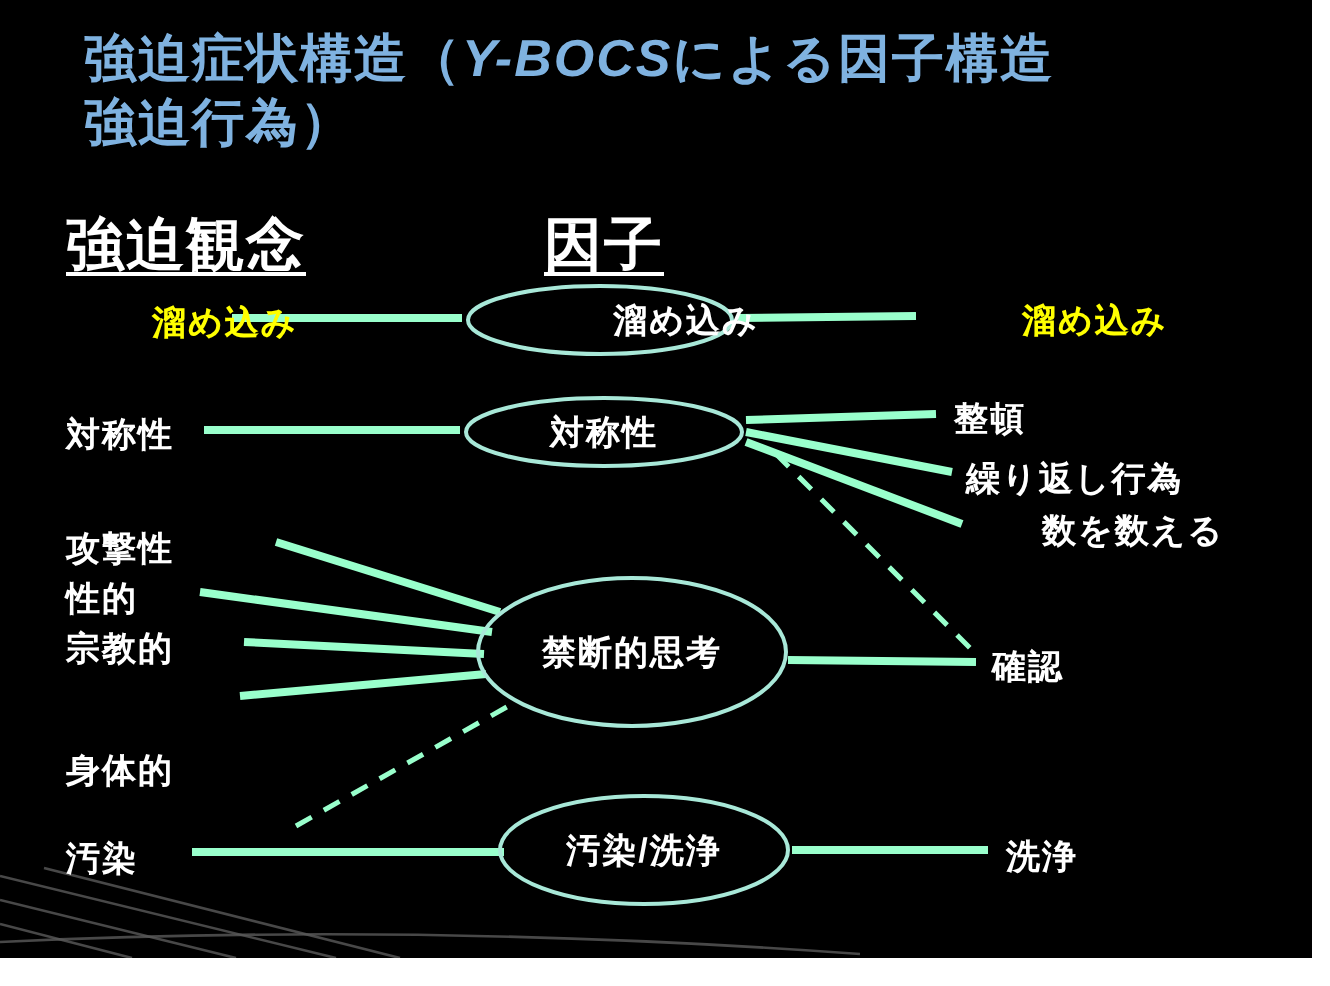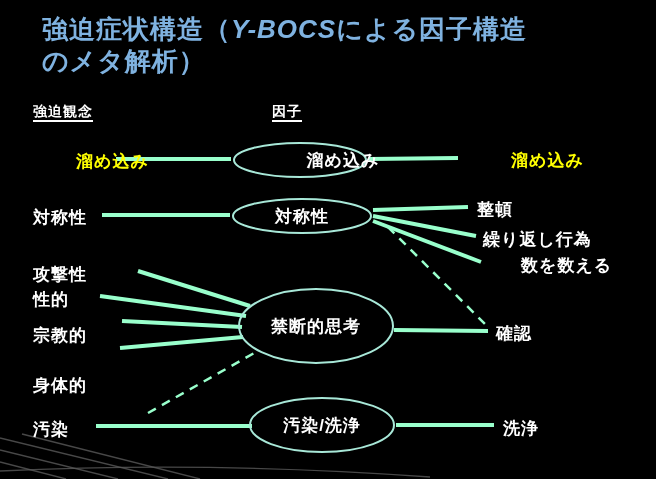--- a/index.html
+++ b/index.html
@@ -21,21 +21,21 @@
   .title{
     position:absolute;left:42px;top:14px;z-index:2;
     color:var(--title,#7fb2e0);
     font-size:26px;font-weight:bold;line-height:1.22;
     letter-spacing:1px;white-space:nowrap;
   }
   .title .it{font-style:italic;text-align:right;}
   .colhead{
     position:absolute;z-index:2;
     color:var(--text,#fff);
-    font-size:14px;font-weight:bold;
+    font-size:29px;font-weight:bold;
     text-decoration:underline;
     text-underline-offset:4px;
     text-decoration-thickness:2px;
     white-space:nowrap;letter-spacing:1px;
   }
   .lbl{
     position:absolute;z-index:2;
     color:var(--text,#fff);
     font-size:17px;font-weight:bold;
     white-space:nowrap;letter-spacing:1px;
@@ -82,31 +82,31 @@
     <line class="connector dashed" x1="148" y1="413" x2="256" y2="352"></line>
 
     <ellipse class="factor-ellipse" cx="300" cy="160" rx="66" ry="17"></ellipse>
     <ellipse class="factor-ellipse" cx="302" cy="216" rx="69" ry="17"></ellipse>
     <ellipse class="factor-ellipse" cx="316" cy="326" rx="77" ry="37"></ellipse>
     <ellipse class="factor-ellipse" cx="322" cy="425" rx="72" ry="27"></ellipse>
   </svg>
 
   <div class="title">
     <span><span>強迫症状構造（</span><span class="it">Y-BOCS</span><span>による因子構造</span></span><br>
-    <span>のメタ解析）</span>
+    <span>強迫行為）</span>
   </div>
 
   <div class="colhead" style="left:33px;top:103px;">強迫観念</div>
   <div class="colhead" style="left:272px;top:103px;">因子</div>
 
   <div class="lbl yellow" style="left:33px;top:150px;">溜め込み</div>
   <div class="lbl" style="left:33px;top:206px;">対称性</div>
   <div class="lbl" style="left:33px;top:263px;">攻撃性</div>
   <div class="lbl" style="left:33px;top:288px;">性的</div>
-  <div class="lbl" style="left:33px;top:313px;margin-top:11px;">宗教的</div>
+  <div class="lbl" style="left:33px;top:313px;">宗教的</div>
   <div class="lbl" style="left:33px;top:340px;margin-top:34px;">身体的</div>
   <div class="lbl" style="left:33px;top:418px;">汚染</div>
 
   <div class="fct yellow" style="left:234px;top:143px;width:132px;height:34px;">溜め込み</div>
   <div class="fct" style="left:233px;top:199px;width:138px;height:34px;">対称性</div>
   <div class="fct" style="left:250px;top:398px;width:144px;height:54px;">汚染/洗浄</div>
   <div class="fct" style="left:239px;top:289px;width:154px;height:74px;">禁断的思考</div>
 
   <div class="lbl yellow" style="left:468px;top:149px;">溜め込み</div>
   <div class="lbl" style="left:477px;top:198px;">整頓</div>

